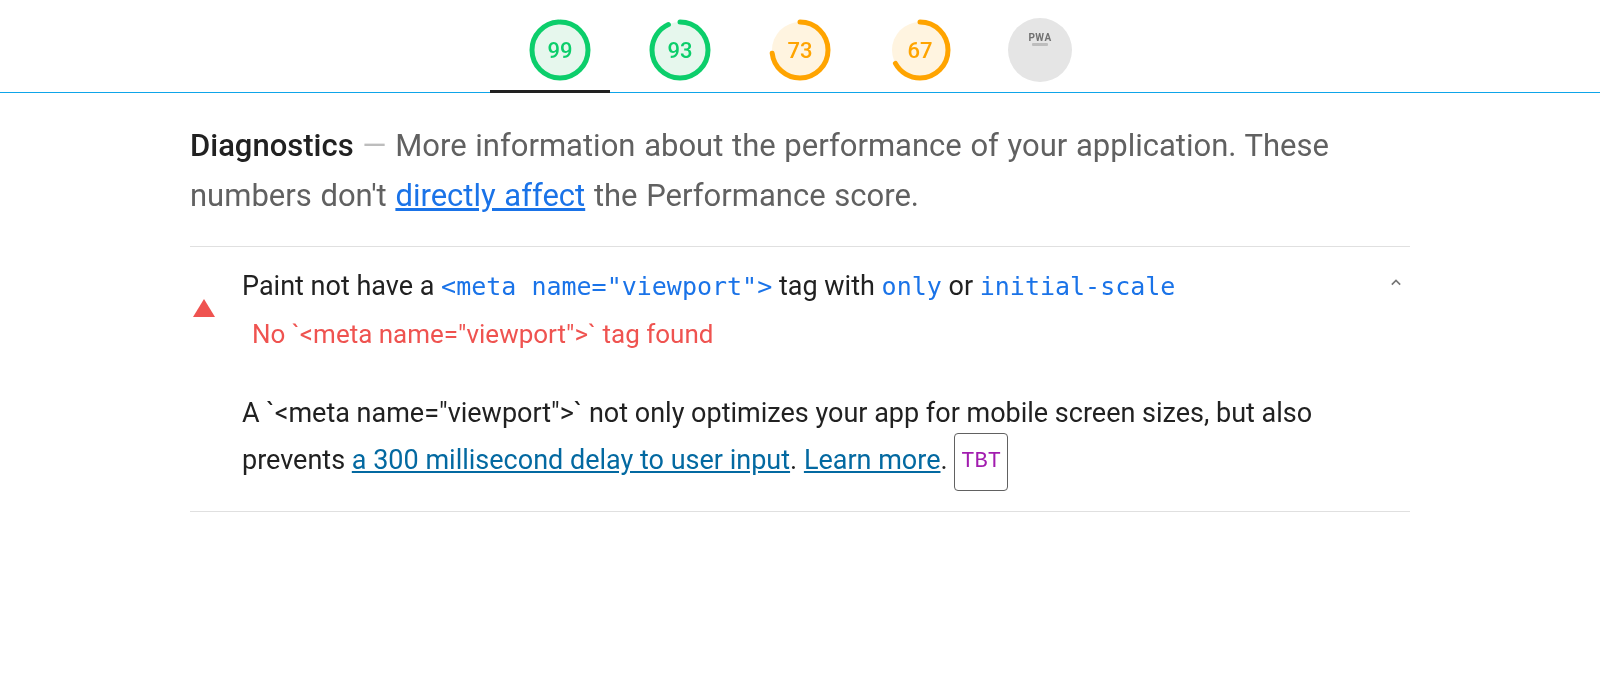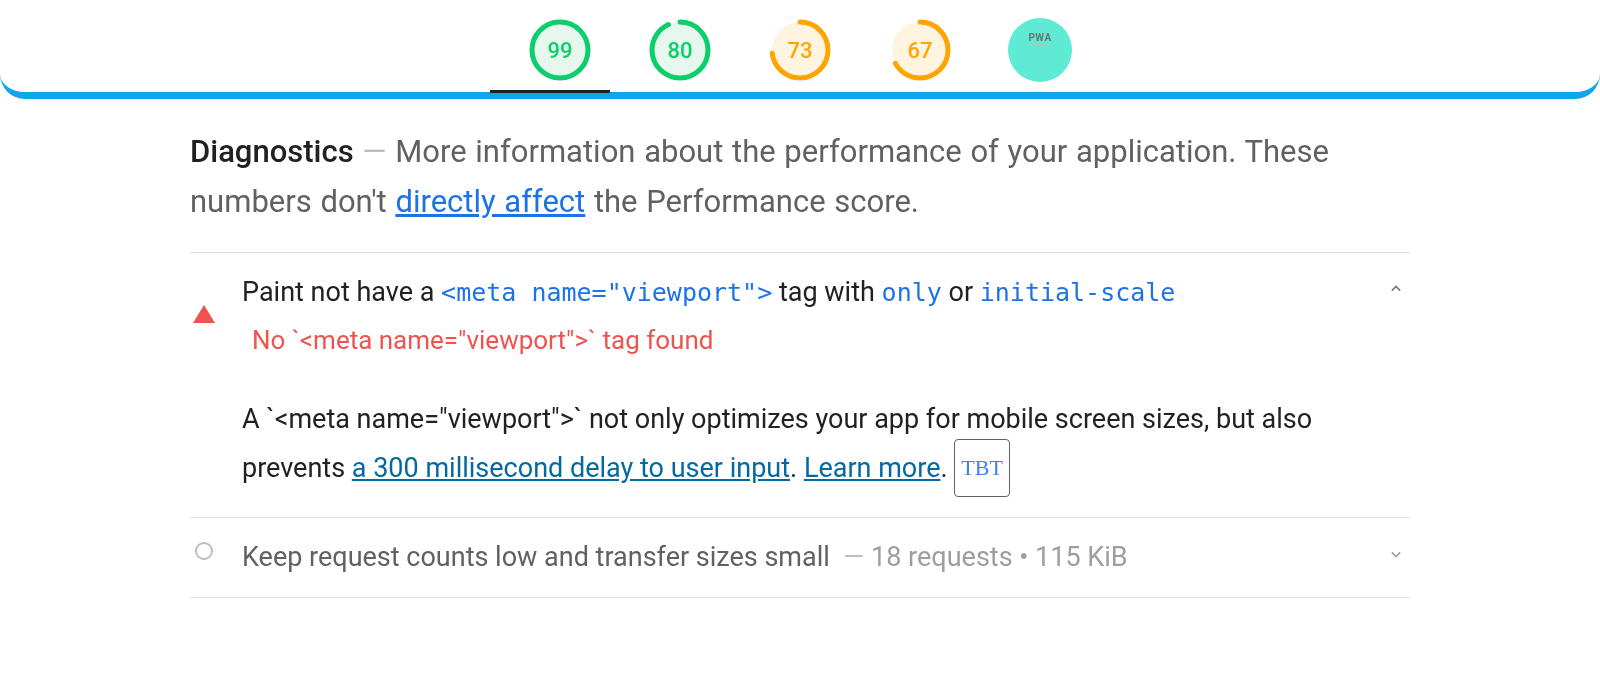--- a/index.html
+++ b/index.html
@@ -10,23 +10,22 @@
     width: 1600px;
     font-size: 16px;
   }
   
   .scores-row {
     display: flex;
     justify-content: center;
     align-items: center;
     gap: 56px;
     padding: 18px 0 10px;
-    border-bottom: 7px solid #0ea5e9;
+    border-bottom: 1px solid #0ea5e9;
     position: relative;
-    border-radius: 25px;
   }
   .score-gauge {
     width: 64px; height: 64px;
     position: relative;
   }
   .score-gauge svg { width: 64px; height: 64px; }
   .score-gauge .score-text {
     position: absolute; inset: 0;
     display: flex; align-items: center; justify-content: center;
     font-size: 22px; font-weight: 500;
@@ -35,21 +34,21 @@
     position: absolute;
     height: 3px;
     background: #212121;
     bottom: -1px;
     width: 120px;
     left: 490px;
   }
   .pwa-badge {
     width: 64px; height: 64px;
     border-radius: 50%;
-    background: #5eead4;
+    background: #e5e5e5;
     display: flex; flex-direction: column; align-items: center; justify-content: flex-start;
     padding-top: 14px;
     gap: 0;
     color: #717171;
   }
   .pwa-badge .pwa-text { font-size: 10px; font-weight: 700; letter-spacing: .5px; }
   .pwa-badge .pwa-dash { width: 16px; height: 3px; background: #bdbdbd; border-radius: 1px; }
 
   
   .content { max-width: 1220px; margin: 0 auto; padding: 28px 0 0; }
@@ -76,22 +75,22 @@
   }
   .audit .icon-col { width: 28px; display:flex; justify-content:center; padding-top:32px;}
   .audit.collapsed .icon-col { padding-top: 4px; }
   .audit .body { flex: 1; font-size: 27px; line-height: 1.45; color: #212121; }
   .audit .body .summary .code { font-family: ui-monospace, "SF Mono", Menlo, Consolas, monospace; color: #1a73e8; font-size: 25px; }
   .audit .body .error { color: #ef5350; font-size: 26px; padding: 10px 0 14px 10px;}
   .audit .body .desc { font-size: 27px; color: #212121; padding-top: 26px; }
   .audit .body .desc a { color: #0369a1; }
   .audit .body .desc .tag {
     display:inline-block; border:1px solid #616161; border-radius:4px;
-    padding: 12px 6px; font-size: 22px; vertical-align: 2px; color:#3b82f6;
-    font-family: Liberation Serif, serif;
+    padding: 12px 6px; font-size: 22px; vertical-align: 2px; color:#a21caf;
+    font-family: Liberation Mono, monospace;
   }
   .chevron {
     position: absolute; right: 4px; top: 26px;
     color: #757575; cursor: pointer;
   }
   .audit.collapsed .chevron { top: 26px; }
   .audit.collapsed .body { font-size: 27px; }
   .audit.collapsed .body .title { color: #616161; }
   .audit.collapsed .body .dash { color: #bdbdbd; }
   .audit.collapsed .body .extra { color: #9e9e9e; }
@@ -109,21 +108,21 @@
 </head>
 <body>
 
 <div class="scores-row">
   <div id="scores-container" style="display:contents"><div class="score-gauge"><svg viewBox="0 0 64 64">
           <circle cx="32" cy="32" r="28" fill="#e6f7ed" stroke="none"></circle>
           <circle cx="32" cy="32" r="28" fill="none" stroke="#0cce6b" stroke-width="5" stroke-dasharray="173.97441983879477 175.92918860102841" transform="rotate(-90 32 32)" stroke-linecap="round"></circle>
         </svg><div class="score-text" style="color:#0cce6b">99</div></div><div class="score-gauge"><svg viewBox="0 0 64 64">
           <circle cx="32" cy="32" r="28" fill="#e6f7ed" stroke="none"></circle>
           <circle cx="32" cy="32" r="28" fill="none" stroke="#0cce6b" stroke-width="5" stroke-dasharray="163.71188383706811 175.92918860102841" transform="rotate(-90 32 32)" stroke-linecap="round"></circle>
-        </svg><div class="score-text" style="color:#0cce6b">80</div></div><div class="score-gauge"><svg viewBox="0 0 64 64">
+        </svg><div class="score-text" style="color:#0cce6b">93</div></div><div class="score-gauge"><svg viewBox="0 0 64 64">
           <circle cx="32" cy="32" r="28" fill="#fff4e0" stroke="none"></circle>
           <circle cx="32" cy="32" r="28" fill="none" stroke="#ffa400" stroke-width="5" stroke-dasharray="128.52604611686243 175.92918860102841" transform="rotate(-90 32 32)" stroke-linecap="round"></circle>
         </svg><div class="score-text" style="color:#ffa400">73</div></div><div class="score-gauge"><svg viewBox="0 0 64 64">
           <circle cx="32" cy="32" r="28" fill="#fff4e0" stroke="none"></circle>
           <circle cx="32" cy="32" r="28" fill="none" stroke="#ffa400" stroke-width="5" stroke-dasharray="117.77481792457735 175.92918860102841" transform="rotate(-90 32 32)" stroke-linecap="round"></circle>
         </svg><div class="score-text" style="color:#ffa400">67</div></div></div>
   <div class="pwa-badge">
     <span class="pwa-text">PWA</span>
     <span class="pwa-dash"></span>
   </div>
@@ -150,29 +149,14 @@
         <span>A `&lt;meta name="viewport"&gt;` not only optimizes your app for mobile screen sizes, but also prevents </span><a href="#">a 300 millisecond delay to user input</a><span>. </span><a href="#">Learn more</a><span>. </span><span class="tag">TBT</span>
       </div>
     </div>
     <div class="chevron">
       <svg width="20" height="20" viewBox="0 0 24 24">
           <path d="M7 14l5-5 5 5" fill="none" stroke="#757575" stroke-width="2"></path>
         </svg>
     </div>
   </div>
 
-  <div class="audit collapsed">
-    <div class="icon-col">
-        <div class="circ-icon"></div>
-      </div>
-    <div class="body">
-      <span class="title">Keep request counts low and transfer sizes small</span>
-      &nbsp;<span class="dash">—</span>
-      <span class="extra">18 requests • 115 KiB</span>
-    </div>
-    <div class="chevron">
-      <svg width="20" height="20" viewBox="0 0 24 24">
-          <path d="M7 10l5 5 5-5" fill="none" stroke="#9e9e9e" stroke-width="2"></path>
-        </svg>
-    </div>
-  </div>
 
 </div>
 
 </body></html>

